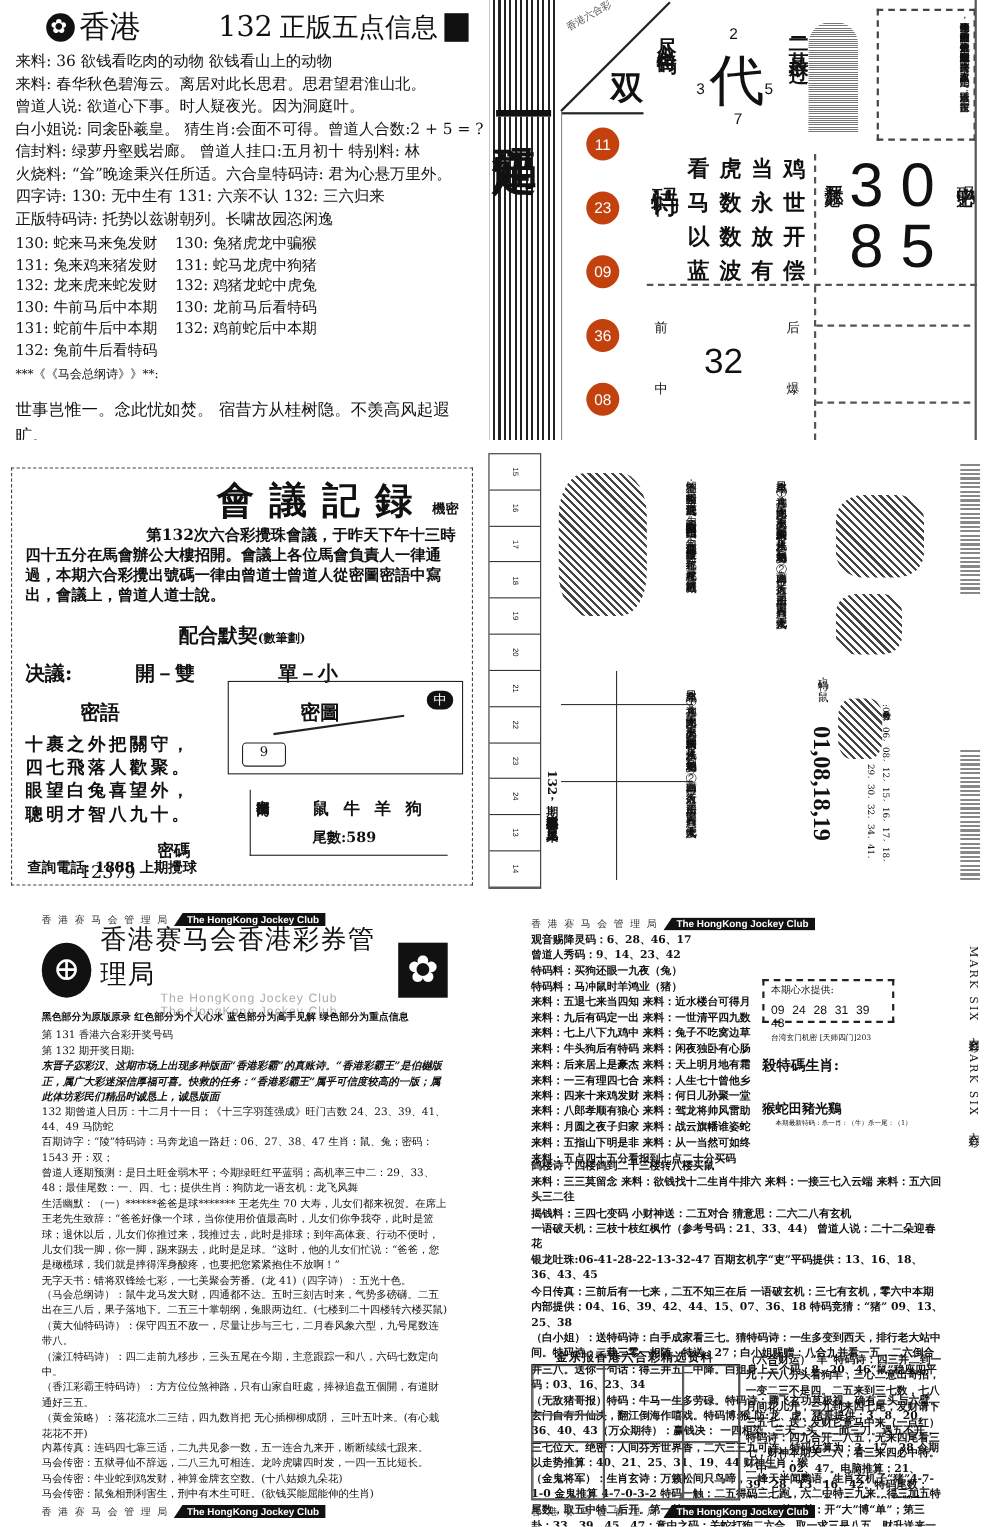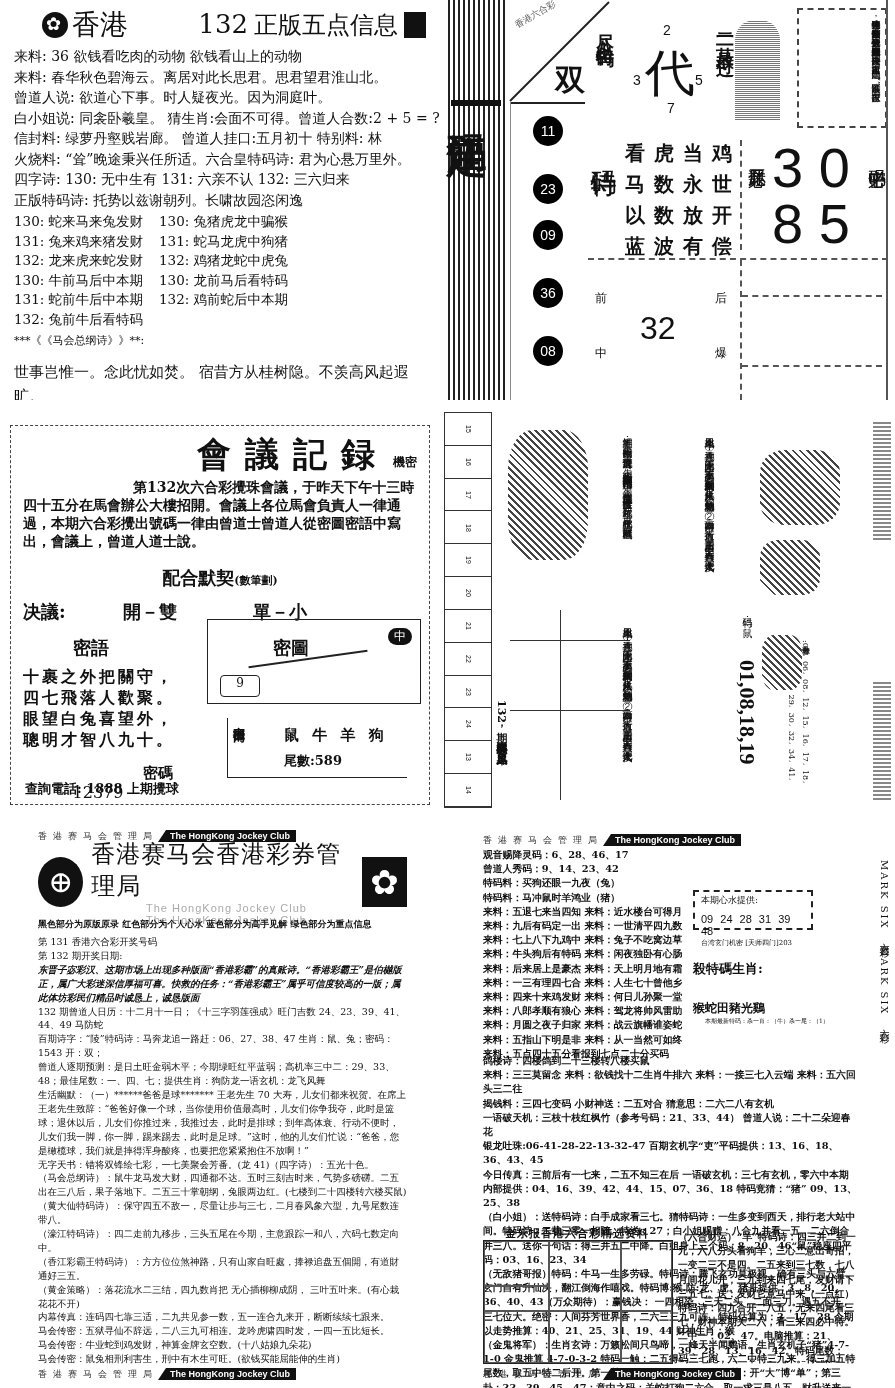--- a/index.html
+++ b/index.html
@@ -19,21 +19,21 @@
 #p1 .poem{font-size:15px;line-height:24px;margin-top:8px}
 
 #p2{left:445px;top:0;width:450px;height:400px}
 #p2 .burst{position:absolute;left:0;top:0;width:62px;height:400px;background:repeating-linear-gradient(90deg,#fff 0 3px,#222 3px 5px)}
 #p2 .burst .v{position:absolute;left:6px;top:100px;width:50px;background:#fff;color:#111;font-size:40px;line-height:62px;text-align:center;font-weight:bold;border:3px solid #111}
 #p2 .tag{position:absolute;left:68px;top:8px;font-size:9px;color:#555;transform:rotate(-30deg)}
 #p2 .shuang{position:absolute;left:110px;top:60px;font-size:30px;font-weight:bold}
 #p2 .diag{position:absolute;left:65px;top:100px;width:140px;height:2px;background:#222;transform:rotate(-45deg);transform-origin:left}
 #p2 .hline{position:absolute;left:65px;top:102px;width:75px;height:2px;background:#222}
 #p2 .ballcol{position:absolute;left:65px;top:102px;width:75px;height:298px;border-left:1px solid #888}
-#p2 .ball{width:30px;height:30px;border-radius:50%;background:#000000;color:#fff;font-family:"Liberation Sans",sans-serif;font-size:14px;text-align:center;line-height:30px;margin:14px auto 0}
+#p2 .ball{width:30px;height:30px;border-radius:50%;background:#c2410c;color:#fff;font-family:"Liberation Sans",sans-serif;font-size:14px;text-align:center;line-height:30px;margin:14px auto 0}
 #p2 .vcol{position:absolute;writing-mode:vertical-rl;font-weight:bold}
 #p2 .dai{position:absolute;left:200px;top:40px;font-size:50px}
 #p2 .num{position:absolute;font-family:"Liberation Sans",sans-serif;font-size:14px}
 #p2 .tmpoem{position:absolute;left:180px;top:140px;display:grid;grid-template-columns:repeat(4,25px);gap:4px 4px;font-size:20px;font-weight:bold}
 #p2 .sep{position:absolute;border-style:dashed;border-color:#555;border-width:0}
 #p2 .bignum{position:absolute;left:327px;top:140px;font-family:"Liberation Sans",sans-serif;font-size:56px;line-height:1}
 #p2 .article{position:absolute;left:286px;top:8px;width:155px;height:120px;border:2px dashed #444;font-size:9px;line-height:12px;writing-mode:vertical-rl;padding:3px;overflow:hidden}
 #p2 .photo{position:absolute;left:290px;top:20px;width:45px;height:100px;background:repeating-linear-gradient(0deg,#777 0 1px,#fff 1px 2px);border-radius:20px 20px 0 0}
 #p2 .n32{position:absolute;left:195px;top:310px;font-family:"Liberation Sans",sans-serif;font-size:32px}
 
@@ -119,21 +119,21 @@
   <div class="burst">
     <div class="v" style="writing-mode:vertical-rl">码定江</div>
   </div>
   <div class="tag">香港六合彩</div>
   <div class="diag"></div>
   <div class="hline"></div>
   <div class="shuang">双</div>
   <div class="ballcol">
     <div class="ball">11</div>
     <div class="ball" style="margin-top:28px">23</div>
-    <div class="ball" style="margin-top:16px">09</div>
+    <div class="ball" style="margin-top:28px">09</div>
     <div class="ball" style="margin-top:28px">36</div>
     <div class="ball" style="margin-top:28px">08</div>
   </div>
   <div class="vcol" style="left:148px;top:20px;font-size:18px;letter-spacing:4px">尽八出特码</div>
   <div class="vcol" style="left:142px;top:150px;font-size:26px;font-weight:normal">特码诗</div>
   <div class="dai">代</div>
   <div class="num" style="left:218px;top:22px">2</div>
   <div class="num" style="left:188px;top:72px">3</div>
   <div class="num" style="left:250px;top:72px">5</div>
   <div class="num" style="left:222px;top:100px">7</div>

